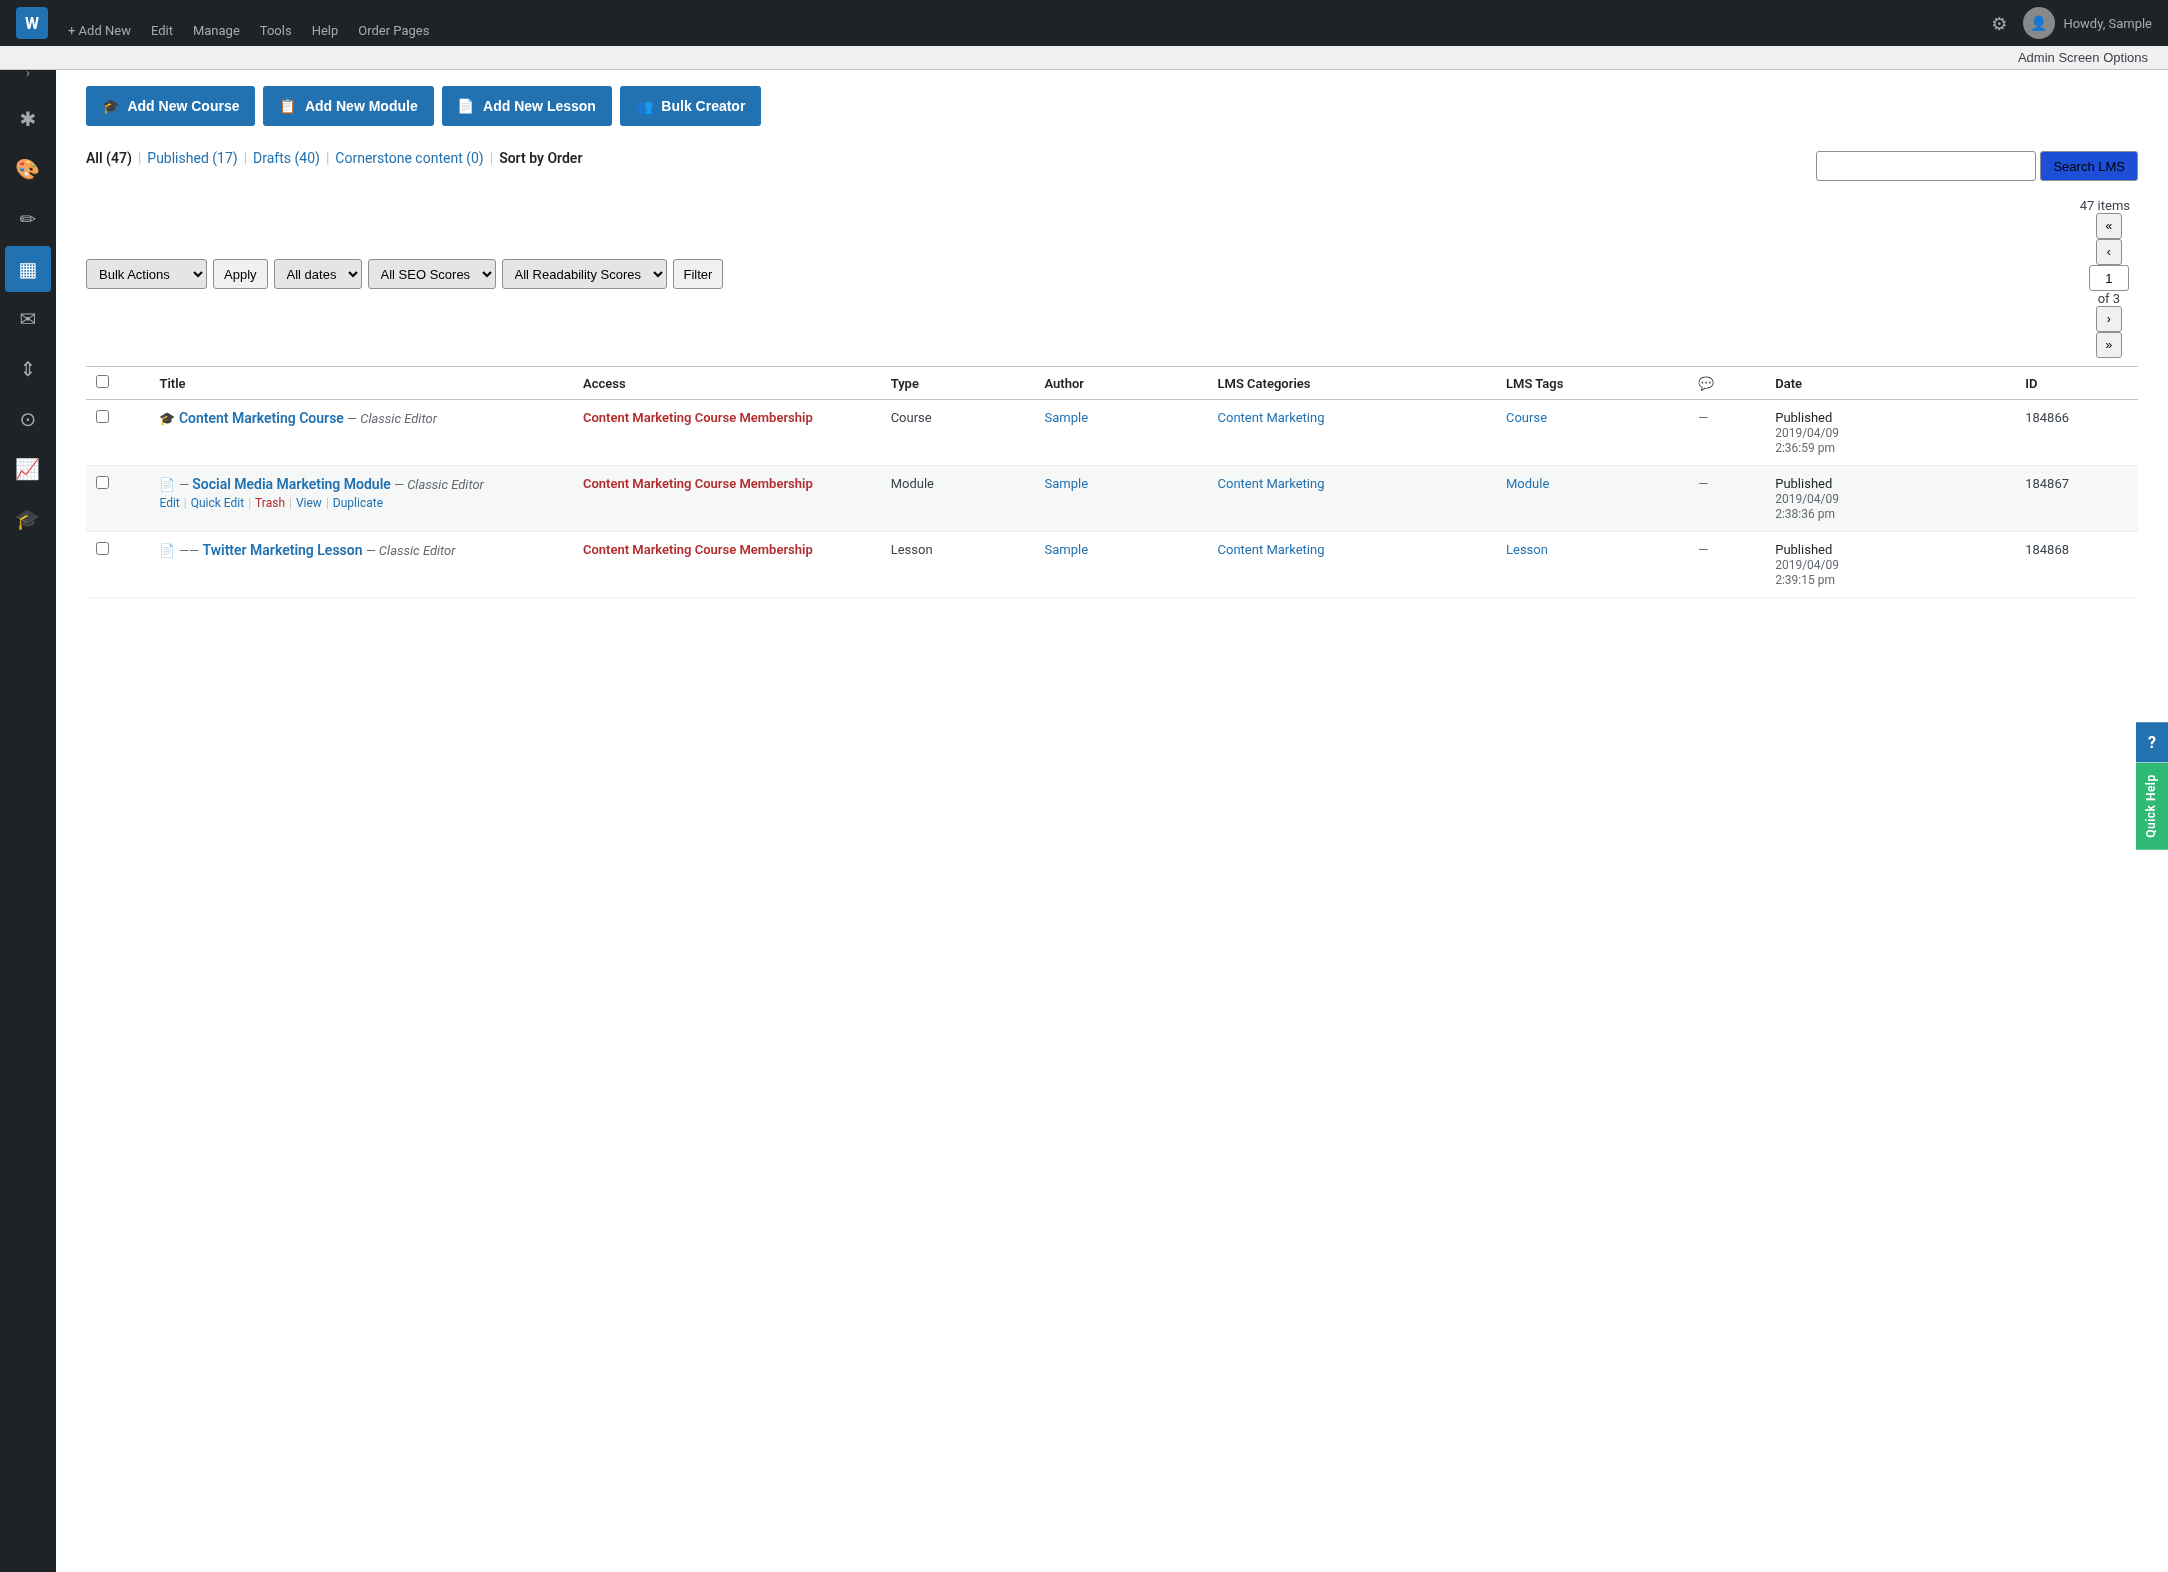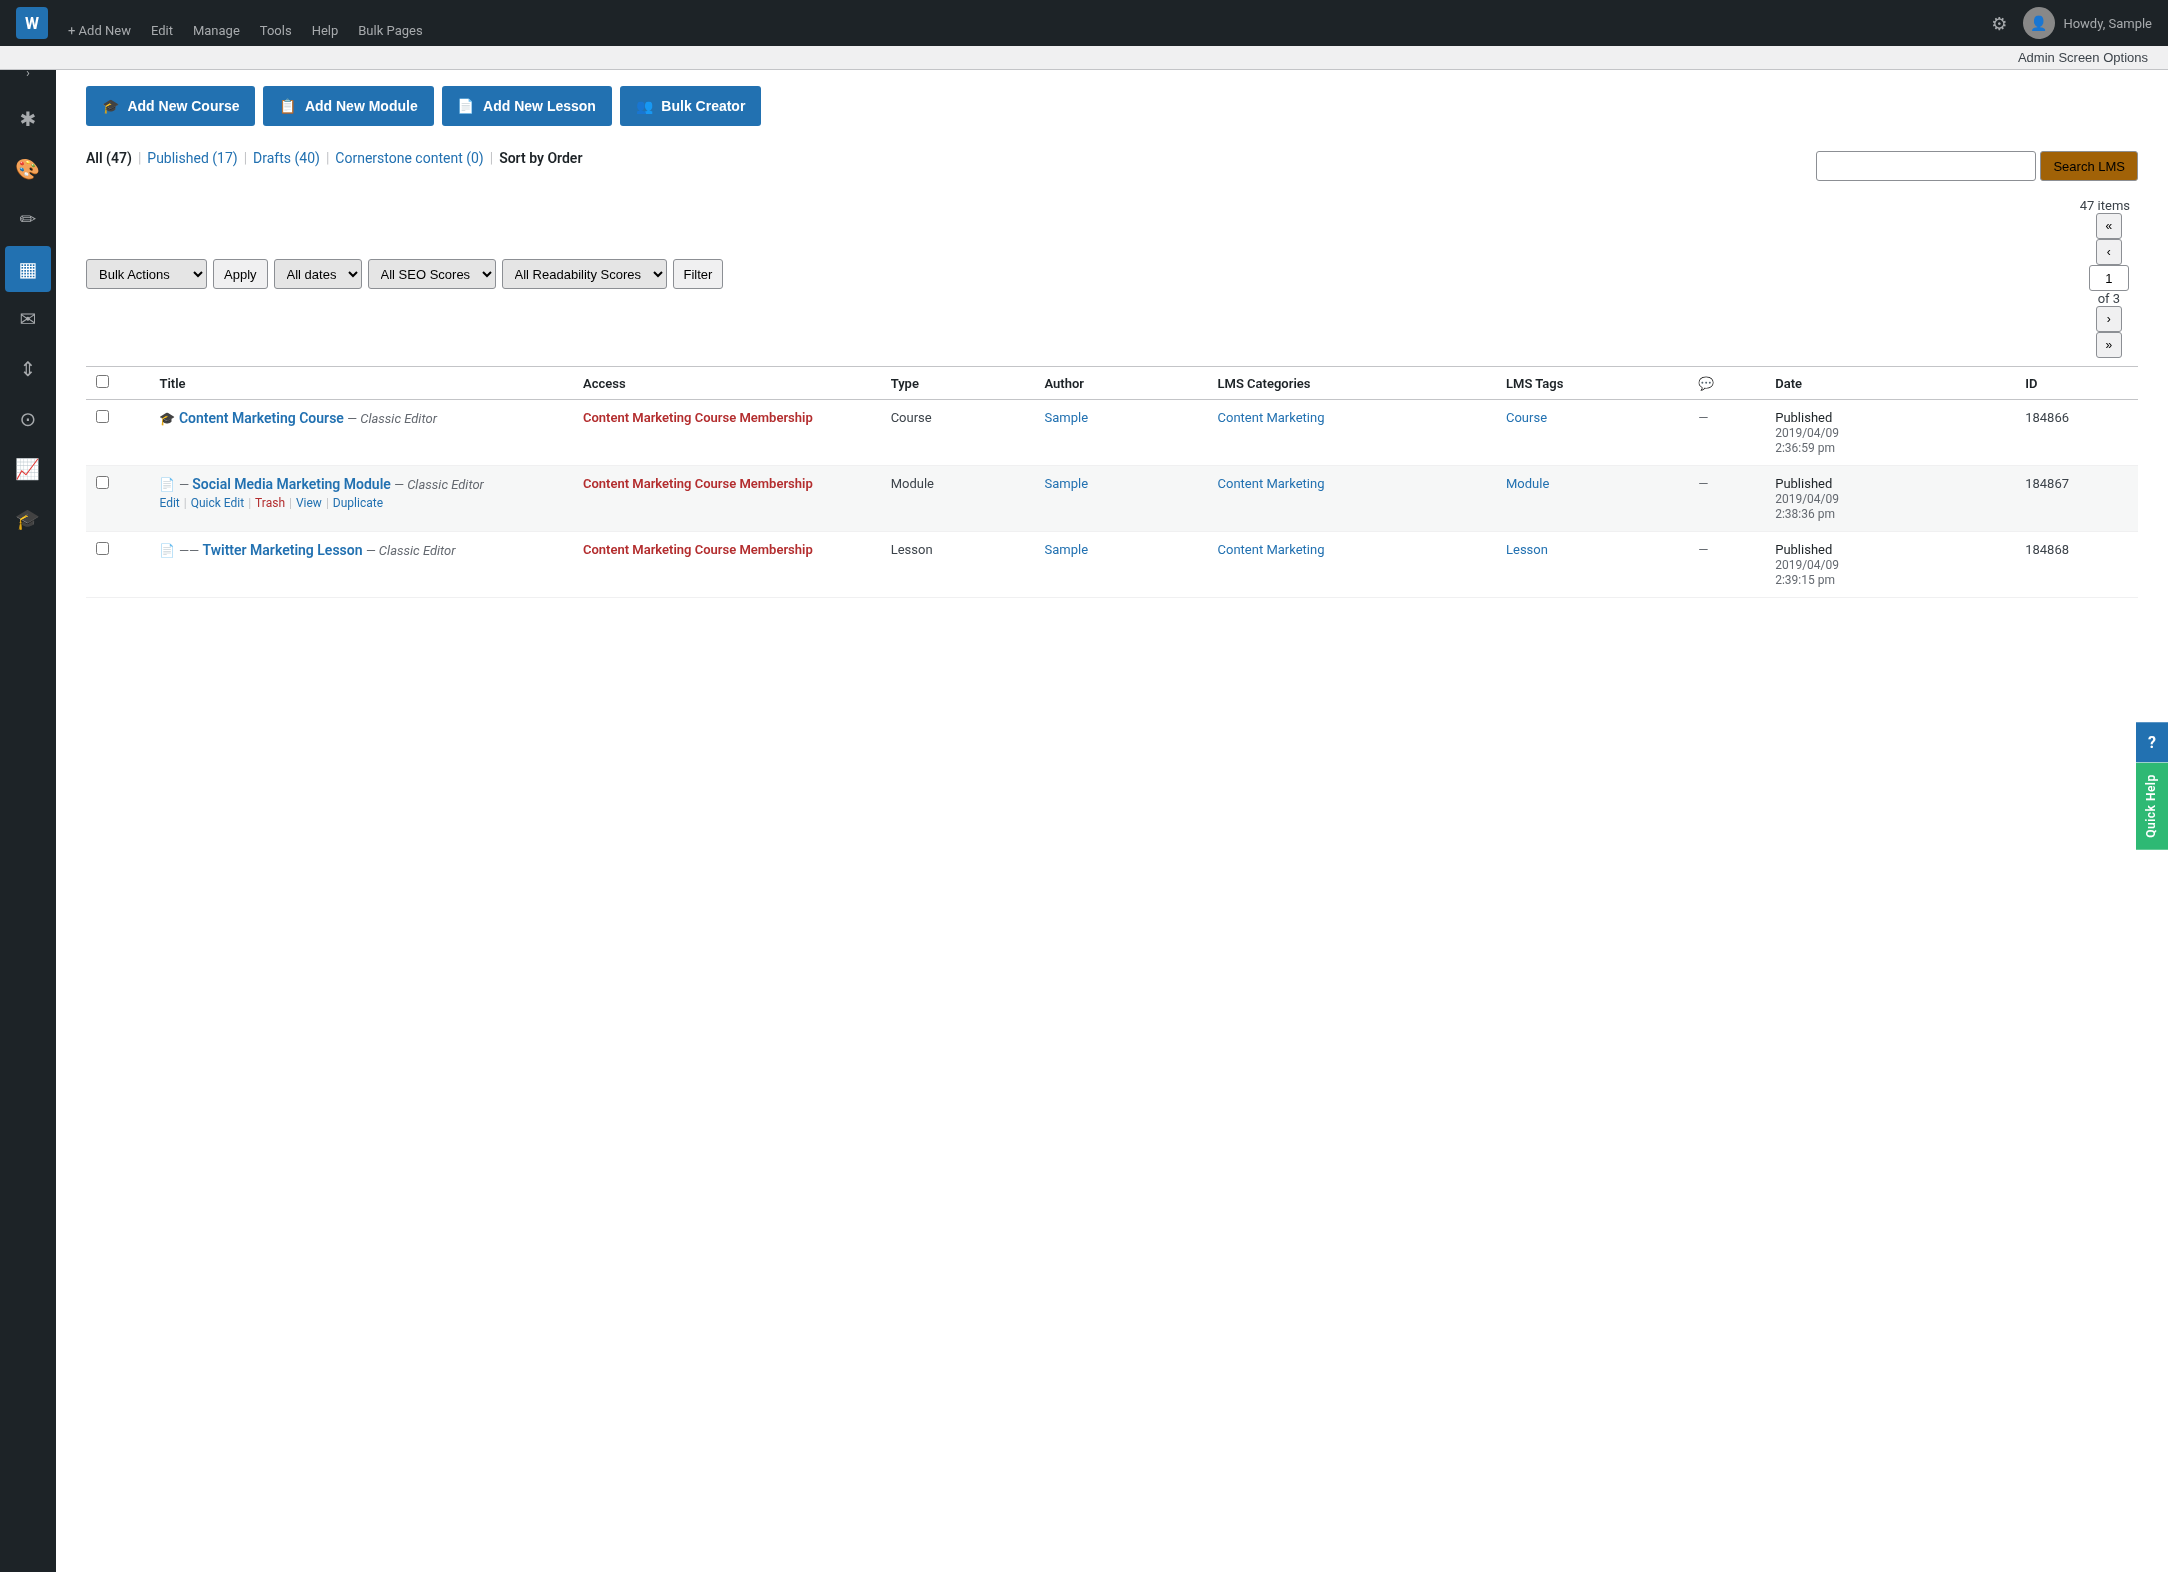--- a/index.html
+++ b/index.html
@@ -158,21 +158,21 @@
     }
     .search-input {
       border: 1px solid #8c8f94;
       border-radius: 3px;
       padding: 4px 8px;
       font-size: 13px;
       width: 220px;
       height: 30px;
     }
     .search-btn {
-      background: #a16207;
+      background: #1d4ed8;
       border: 1px solid #8c8f94;
       border-radius: 3px;
       padding: 4px 12px;
       cursor: pointer;
       font-size: 13px;
       height: 30px;
     }
 
     
     .bulk-bar {
@@ -341,21 +341,21 @@
 </head>
 <body>
 
 <div id="admin-bar">
   <div class="admin-bar-logo">W</div>
   <div class="admin-bar-item">+ Add New</div>
   <div class="admin-bar-item">Edit</div>
   <div class="admin-bar-item">Manage</div>
   <div class="admin-bar-item">Tools</div>
   <div class="admin-bar-item">Help</div>
-  <div class="admin-bar-item">Bulk Pages</div>
+  <div class="admin-bar-item">Order Pages</div>
   <div class="admin-bar-spacer"></div>
   <div class="admin-bar-right">
     <div class="gear-btn">⚙</div>
     <div class="avatar">👤</div>
     <div class="howdy-text">Howdy, Sample</div>
   </div>
 </div>
 
 <div id="screen-options-bar">
   <button class="screen-options-btn">Admin Screen Options</button>

